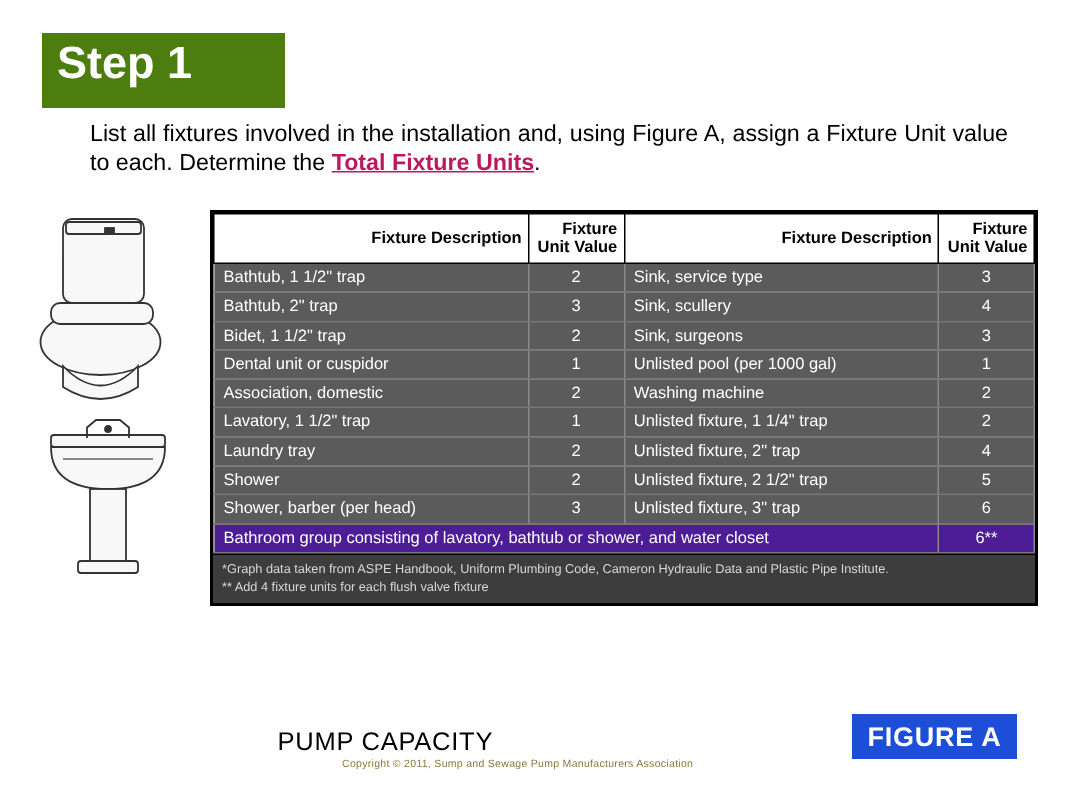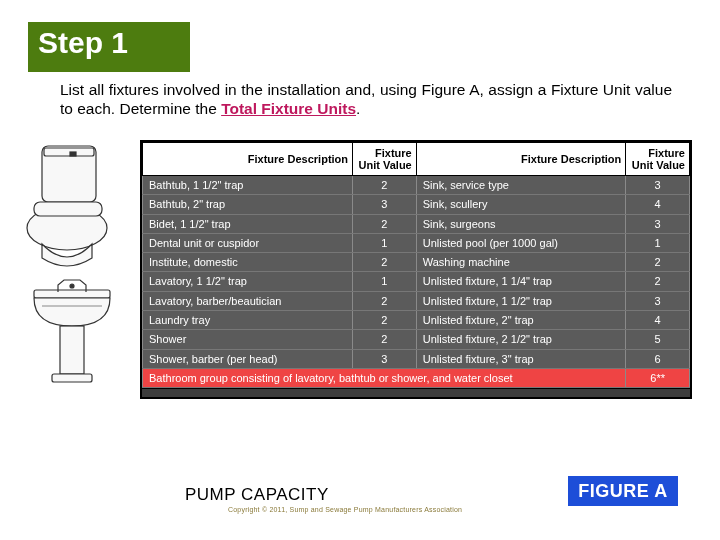--- a/index.html
+++ b/index.html
@@ -82,21 +82,21 @@
     line-height: 1.3;
   }
   tbody td.val {
     text-align: center;
     width: 64px;
   }
   tbody td.desc {
     width: 212px;
   }
   tbody tr.span td {
-    background: #ef4444;
+    background: #4c1d95;
     margin-left: 32px;
   }
   .footnotes {
     background: #3d3d3d;
     color: #d8d8d8;
     font-size: 8.5px;
     padding: 4px 6px;
     border-top: 1px solid #000;
     line-height: 1.4;
   }
@@ -196,38 +196,32 @@
           <td class="desc">Sink, surgeons</td>
           <td class="val">3</td>
         </tr>
         <tr>
           <td class="desc">Dental unit or cuspidor</td>
           <td class="val">1</td>
           <td class="desc">Unlisted pool (per 1000 gal)</td>
           <td class="val">1</td>
         </tr>
         <tr>
-          <td class="desc">Institute, domestic</td>
+          <td class="desc">Association, domestic</td>
           <td class="val">2</td>
           <td class="desc">Washing machine</td>
           <td class="val">2</td>
         </tr>
         <tr>
           <td class="desc">Lavatory, 1 1/2" trap</td>
           <td class="val">1</td>
           <td class="desc">Unlisted fixture, 1 1/4" trap</td>
           <td class="val">2</td>
         </tr>
         <tr>
-          <td class="desc">Lavatory, barber/beautician</td>
-          <td class="val">2</td>
-          <td class="desc">Unlisted fixture, 1 1/2" trap</td>
-          <td class="val">3</td>
-        </tr>
-        <tr>
           <td class="desc">Laundry tray</td>
           <td class="val">2</td>
           <td class="desc">Unlisted fixture, 2" trap</td>
           <td class="val">4</td>
         </tr>
         <tr>
           <td class="desc">Shower</td>
           <td class="val">2</td>
           <td class="desc">Unlisted fixture, 2 1/2" trap</td>
           <td class="val">5</td>
@@ -238,18 +232,20 @@
           <td class="desc">Unlisted fixture, 3" trap</td>
           <td class="val">6</td>
         </tr>
         <tr class="span">
           <td class="desc" colspan="3">Bathroom group consisting of lavatory, bathtub or shower, and water closet</td>
           <td class="val">6**</td>
         </tr>
       </tbody>
   </table>
   <div class="footnotes">
+    <div>*Graph data taken from ASPE Handbook, Uniform Plumbing Code, Cameron Hydraulic Data and Plastic Pipe Institute.</div>
+    <div>** Add 4 fixture units for each flush valve fixture</div>
   </div>
 </div>
 
 <div class="bottom-title">PUMP CAPACITY</div>
 <div class="copyright">Copyright © 2011, Sump and Sewage Pump Manufacturers Association</div>
 <div class="figure-label">FIGURE A</div>
 
 </body></html>

